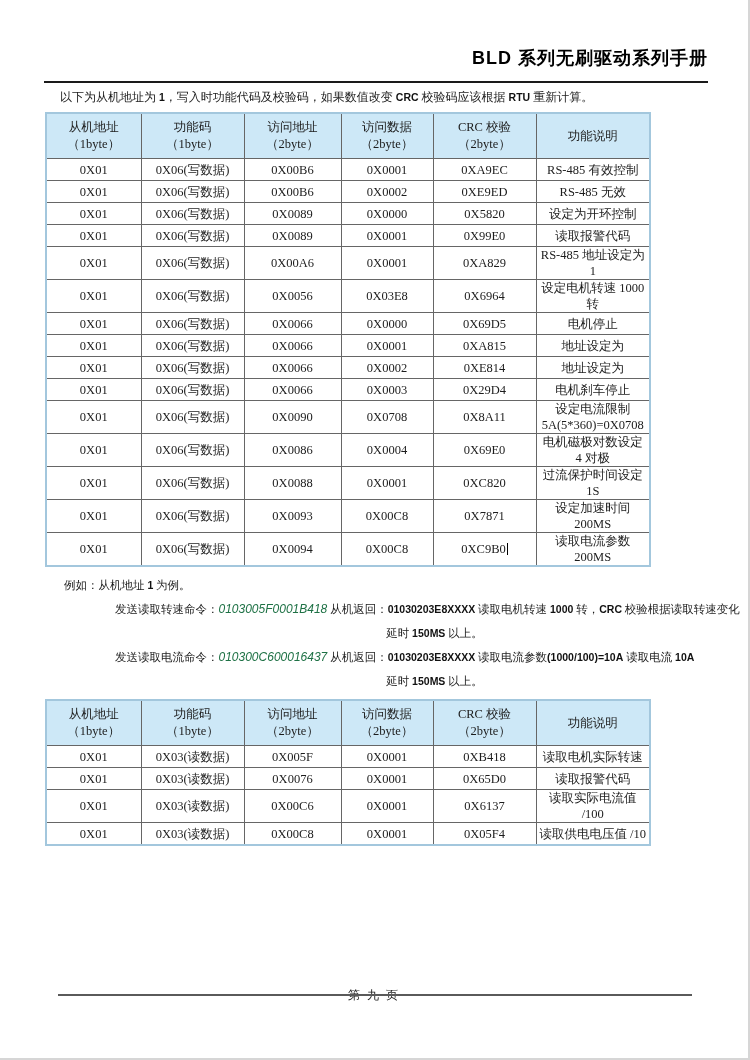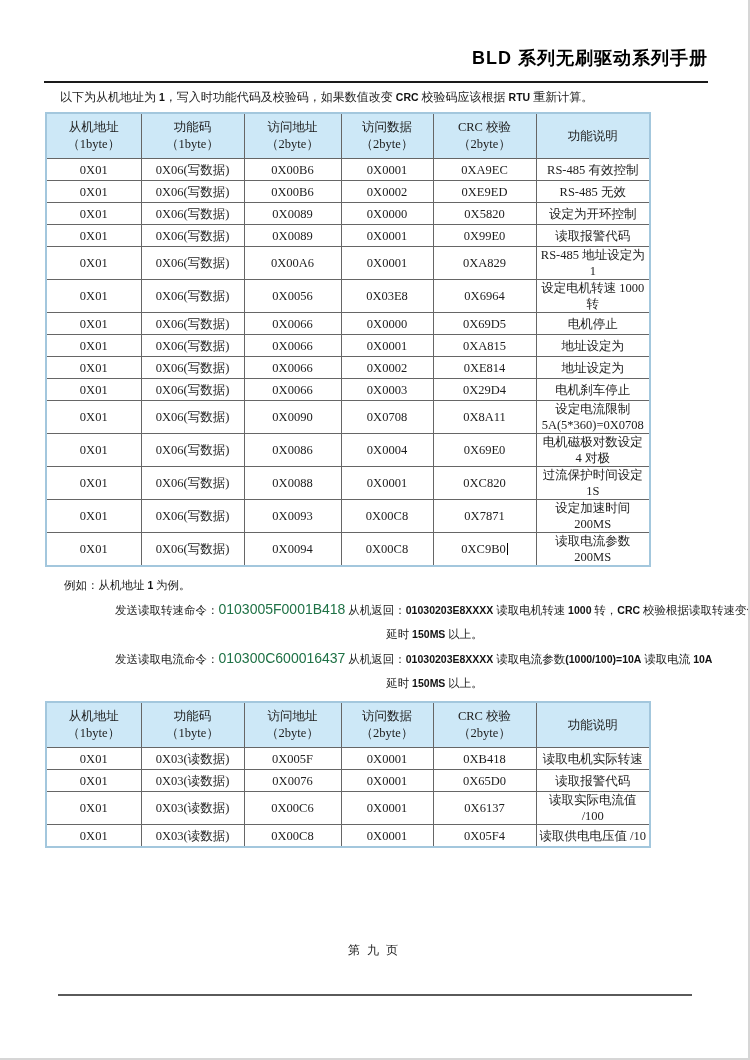--- a/index.html
+++ b/index.html
@@ -58,25 +58,25 @@
   }
   .ind-1{margin-left:64px !important;}
   .ind-2{margin-left:115px !important;}
   .ind-3{margin-left:129px !important;text-align:center;}
   .seg-b{
     font-family:"Liberation Sans", sans-serif;
     font-weight:700;font-size:10.5px;color:#111;
   }
   .seg-g{
     font-family:"Liberation Sans", sans-serif;
-    font-size:14px;color:var(--green);
+    font-size:12px;color:var(--green);font-style:italic;
   }
   table.read{margin-top:9px;}
   .footer-text{
-    position:absolute;top:942px;left:0;width:100%;
+    position:absolute;top:987px;left:0;width:100%;
     text-align:center;font-size:12px;letter-spacing:2px;color:#222;
   }
   .footer-rule{
     position:absolute;top:994px;left:58px;right:56px;
     border-top:2px solid #5a5a5a;height:0;
   }
 </style>
 </head>
 <body>
 

